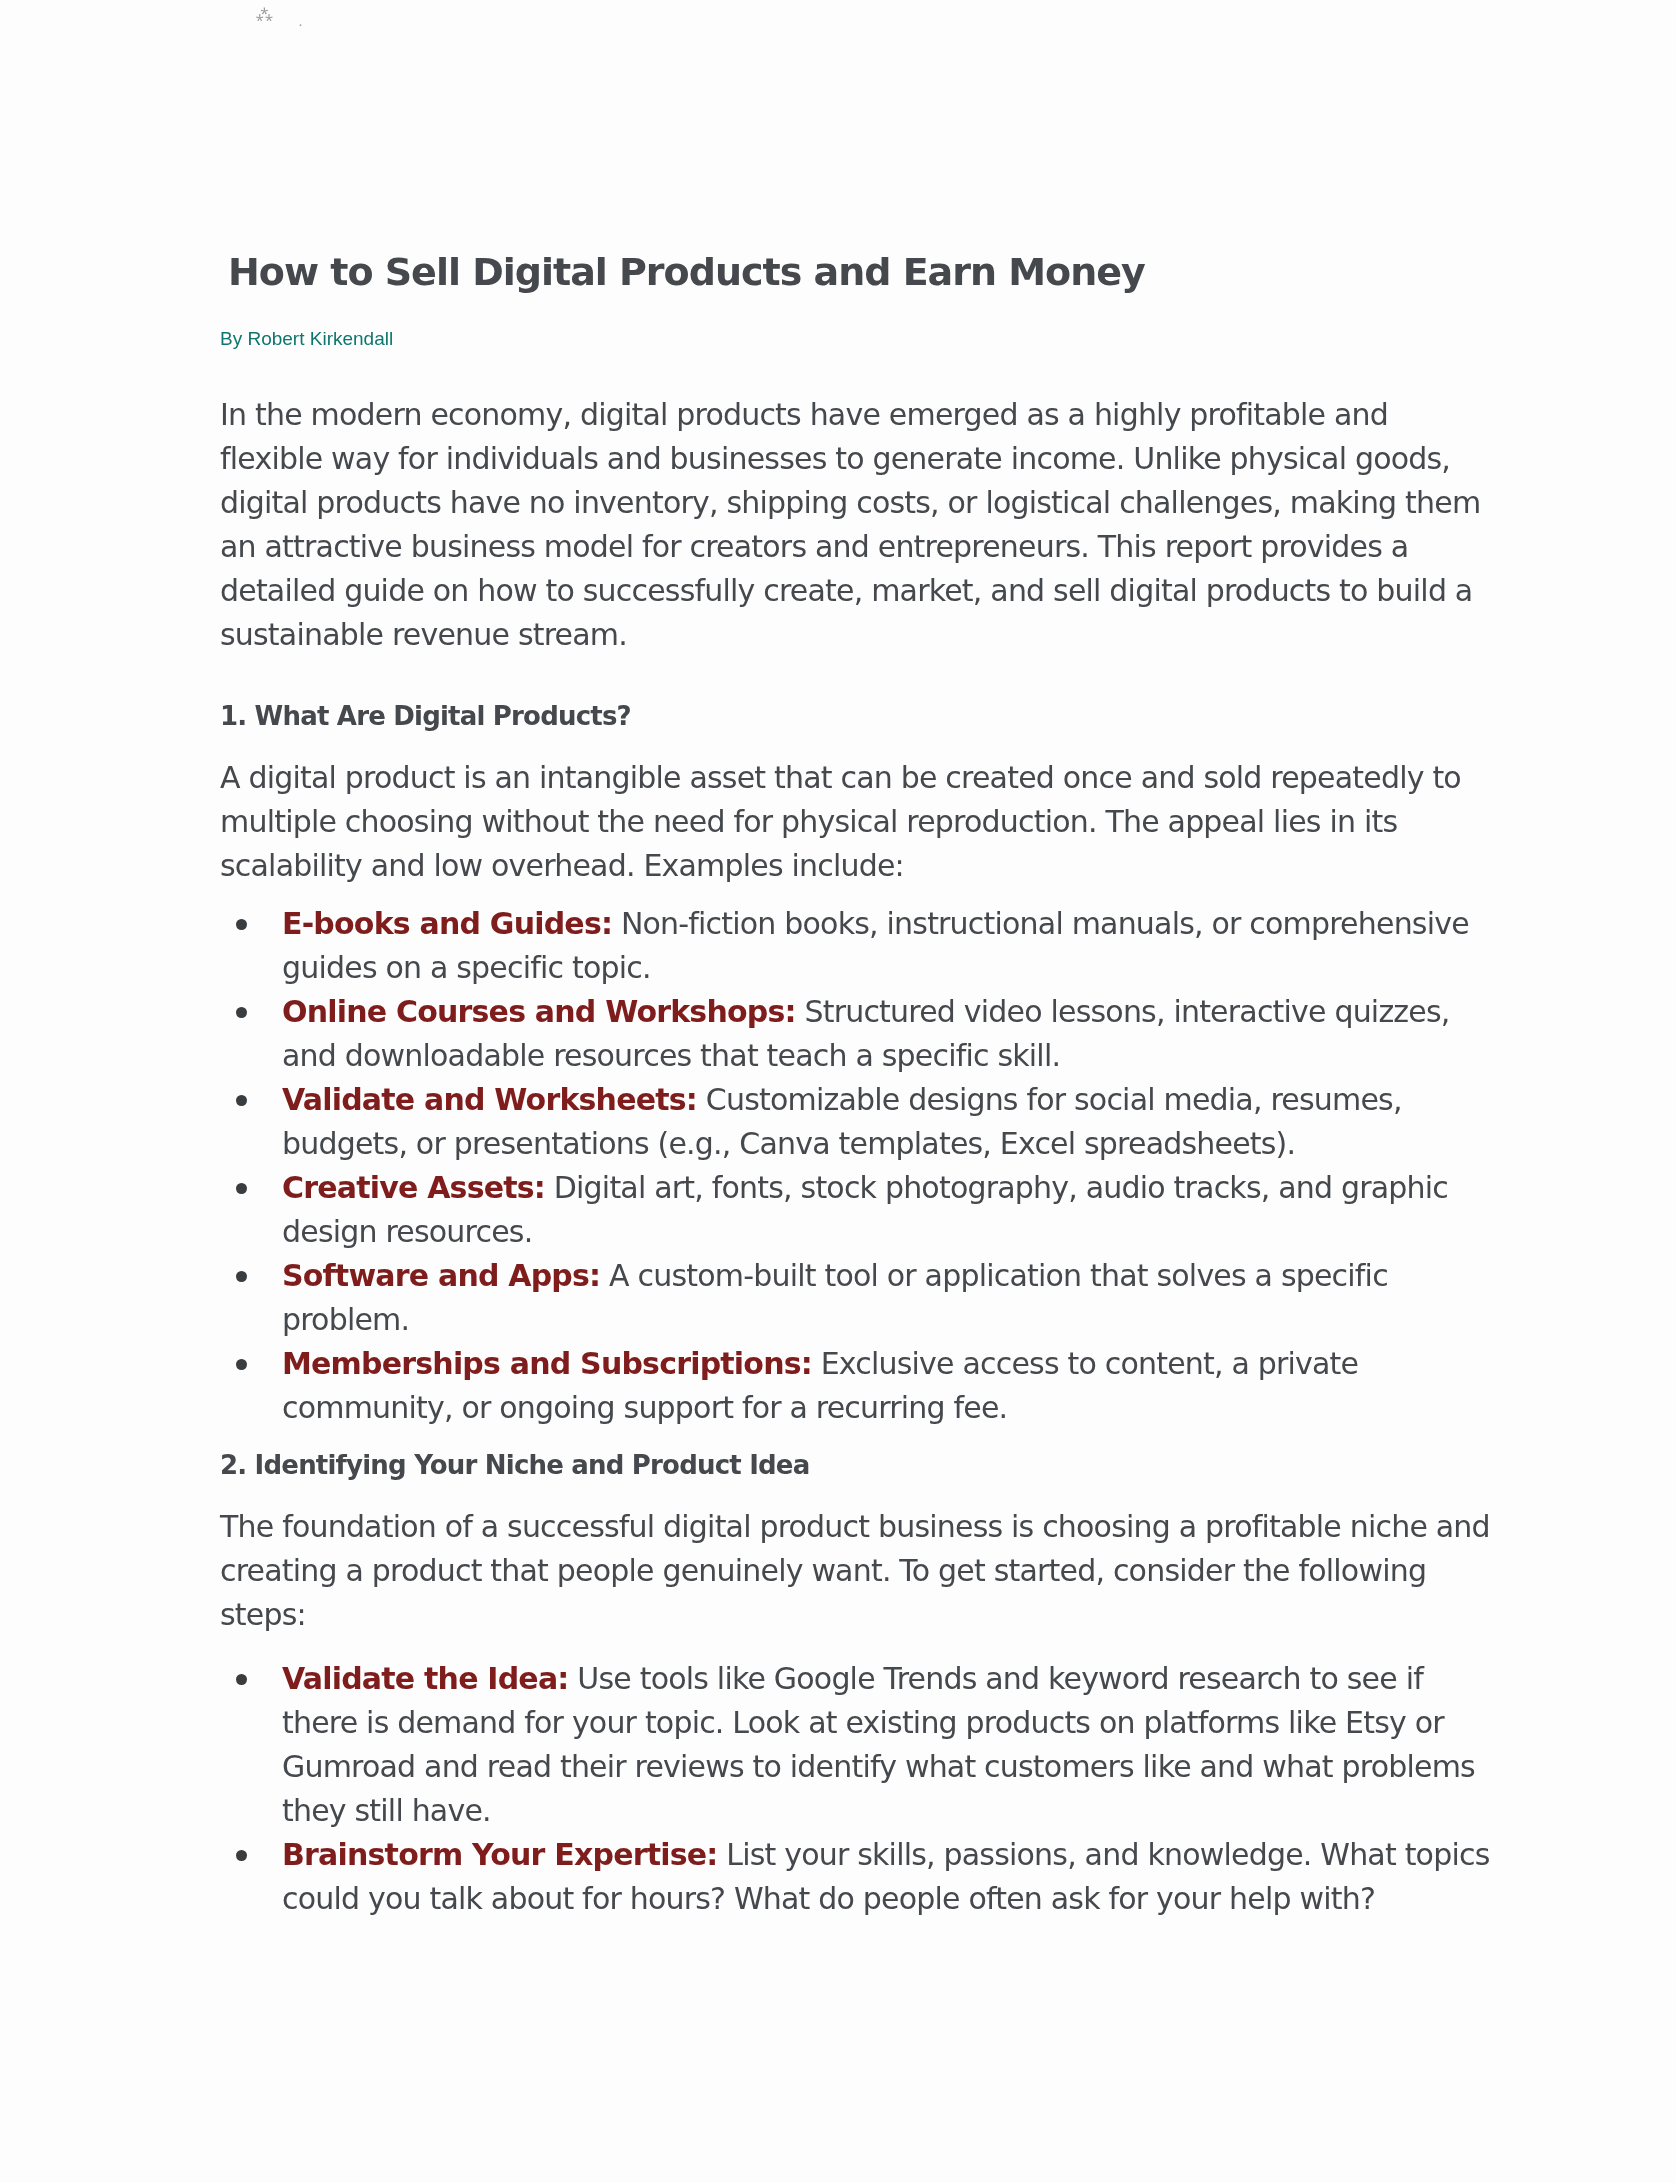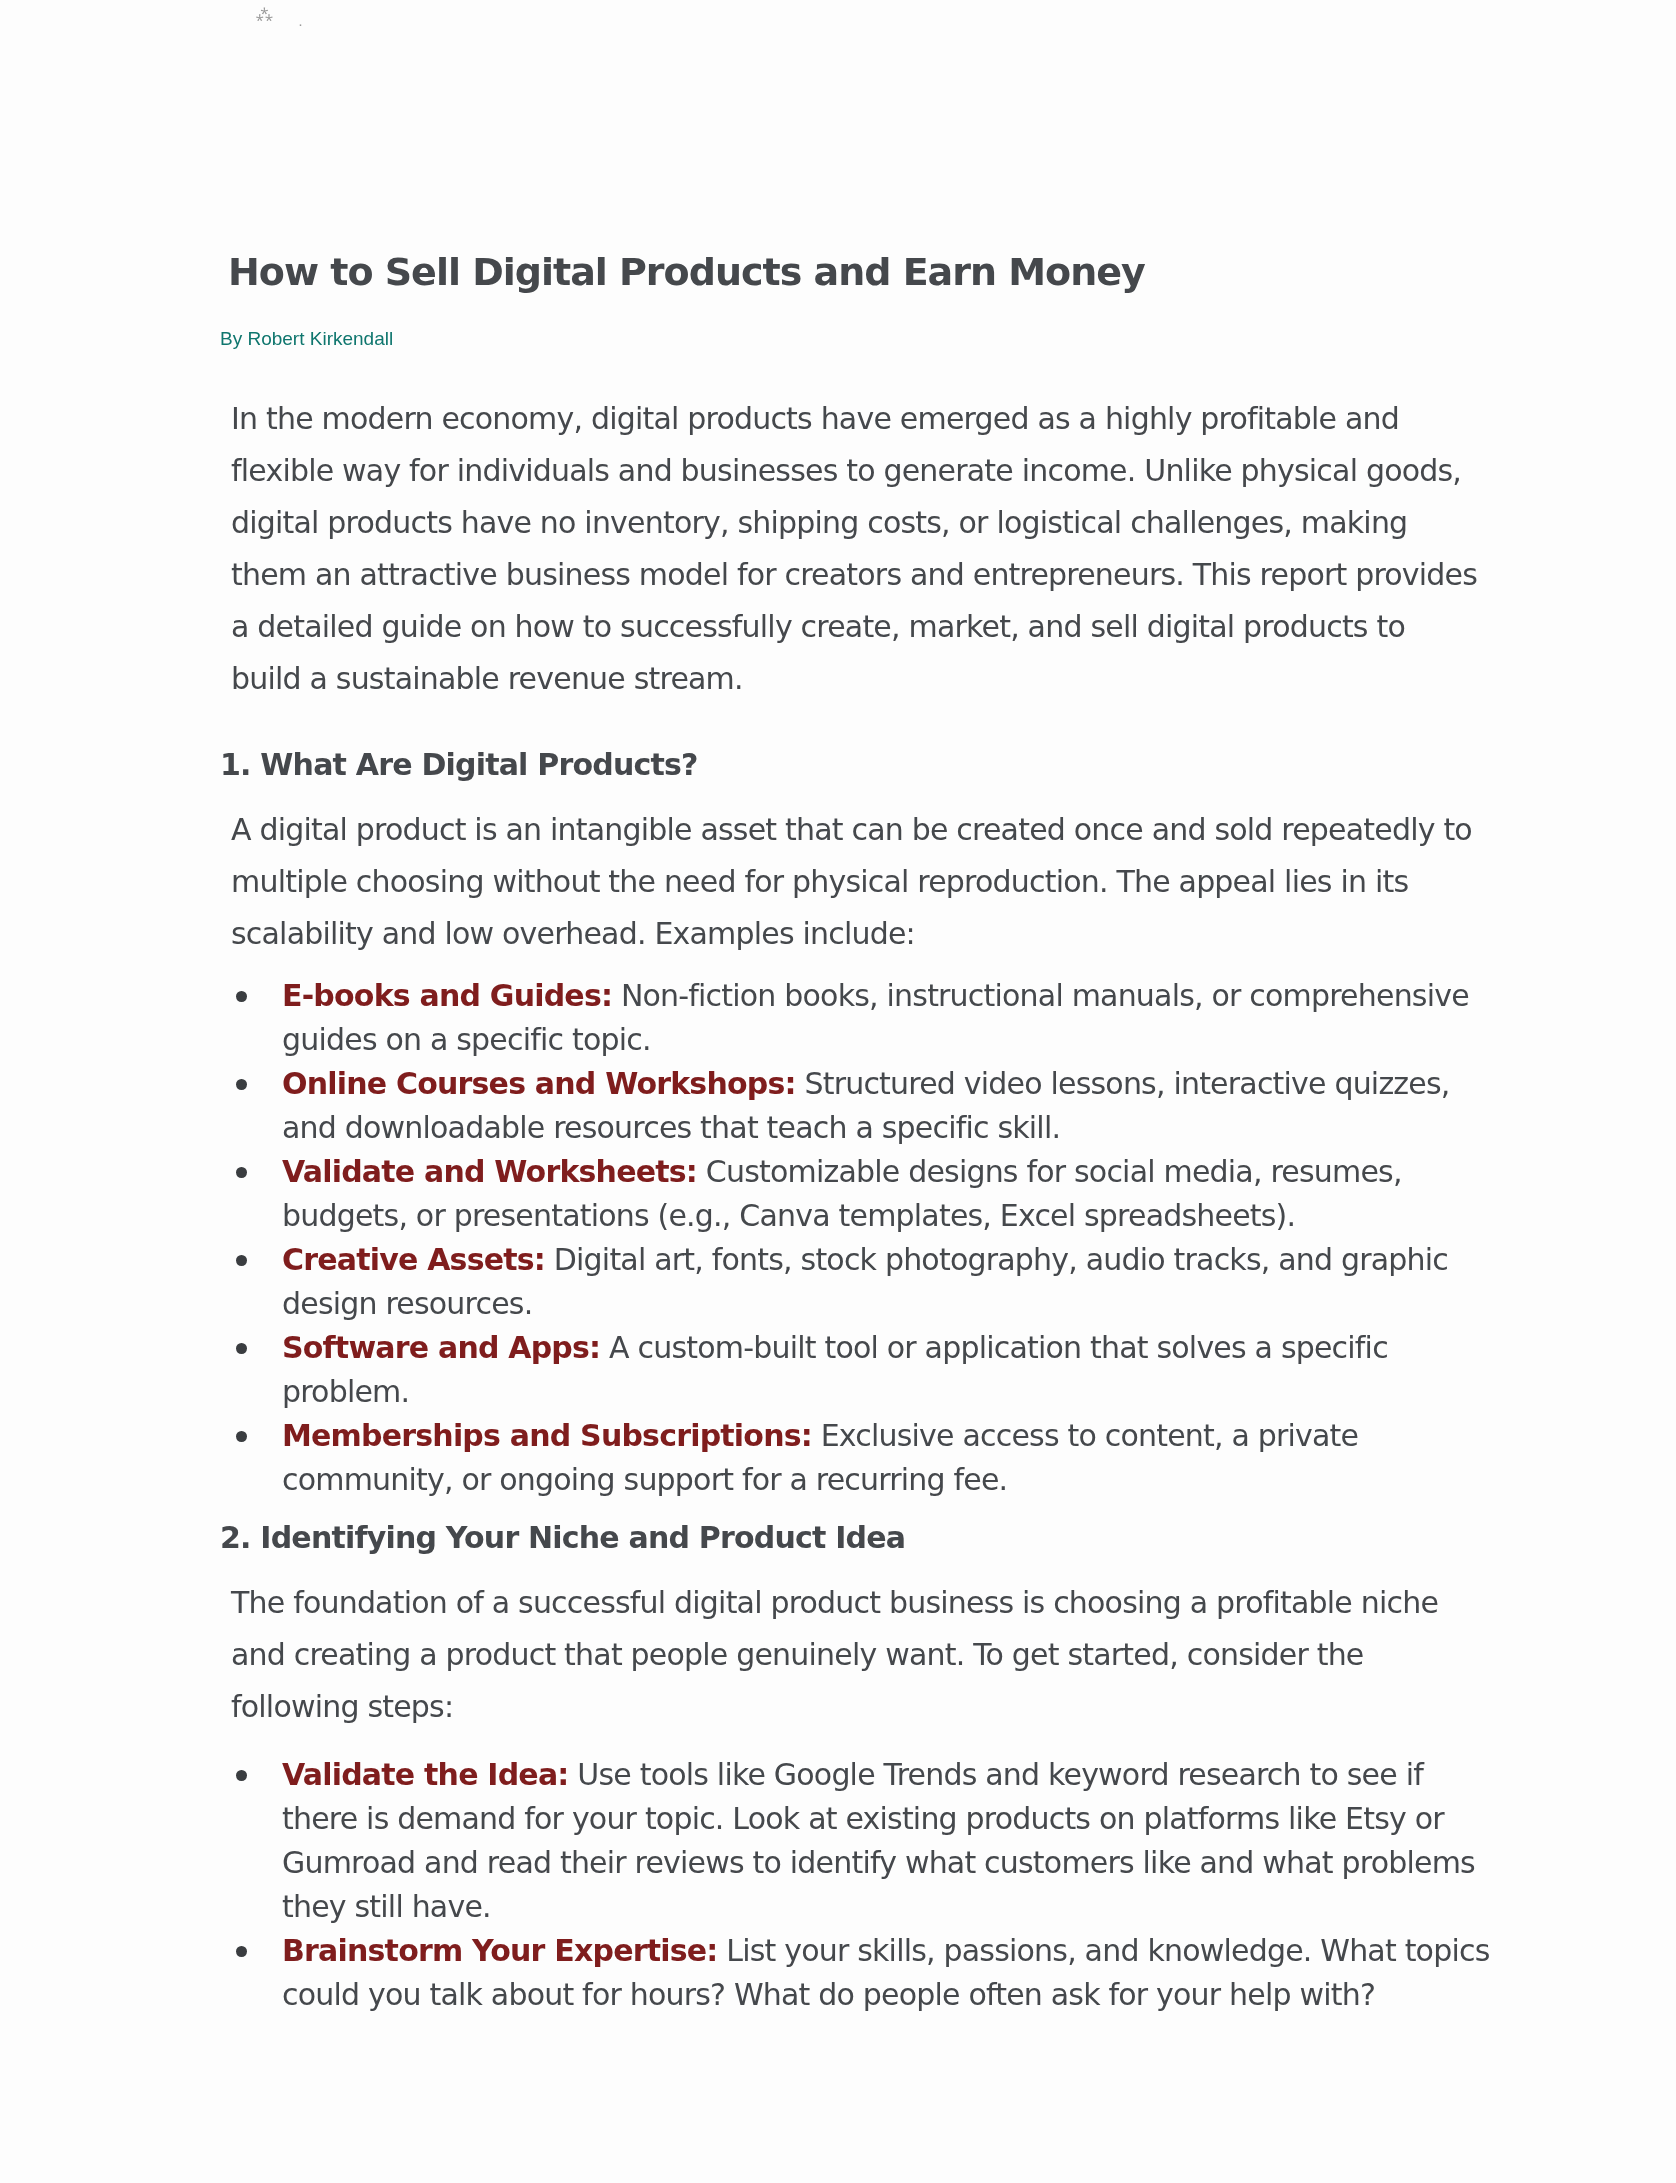--- a/index.html
+++ b/index.html
@@ -28,29 +28,29 @@
     .author {
       font-size: 19px;
       color: #0f766e;
       margin: 12px 0 0 0;
       line-height: 41px;
     }
     p.body {
       font-family: "DejaVu Sans", sans-serif;
       font-size: 30px;
       letter-spacing: -0.8px;
-      line-height: 52px;
+      line-height: 44px;
       color: #45484c;
-      margin: 11px;
+      margin: 0;
     }
     .intro { margin-top: 34px !important; }
     h2.section {
       font-family: "DejaVu Sans", sans-serif;
       font-weight: bold;
-      font-size: 30px;
+      font-size: 26px;
       letter-spacing: -0.8px;
       line-height: 41px;
       color: #45484c;
       margin: 39px 0 19px 0;
     }
     h2.s2 { margin-top: 15px; }
     ul.bullets {
       list-style: none;
       margin: 13.5px 0 0 0;
       padding: 0;

